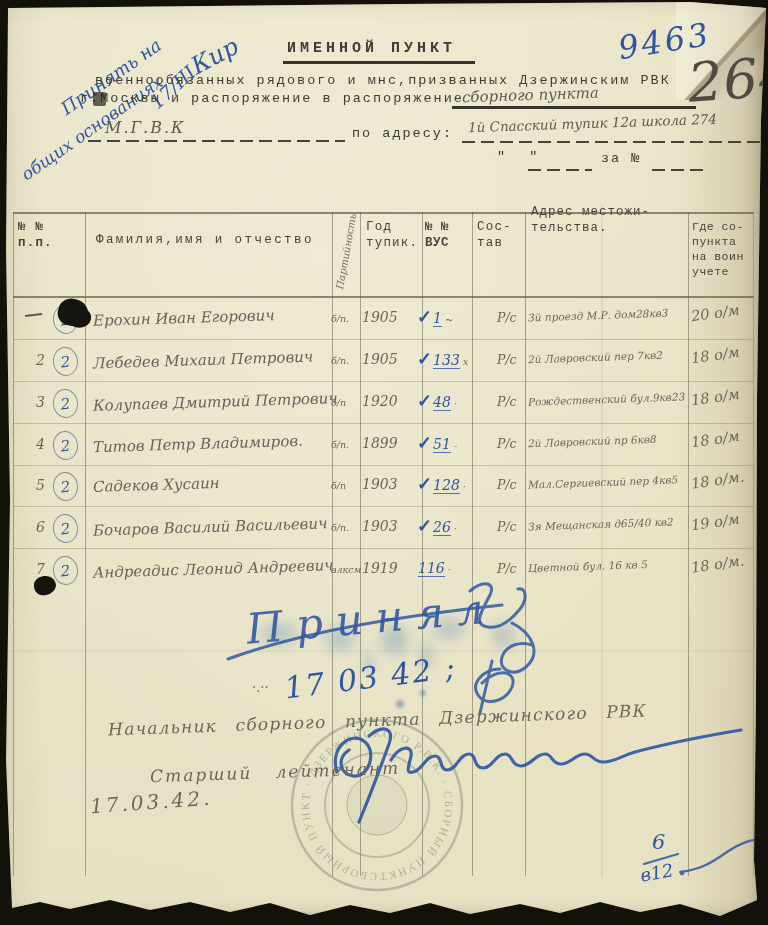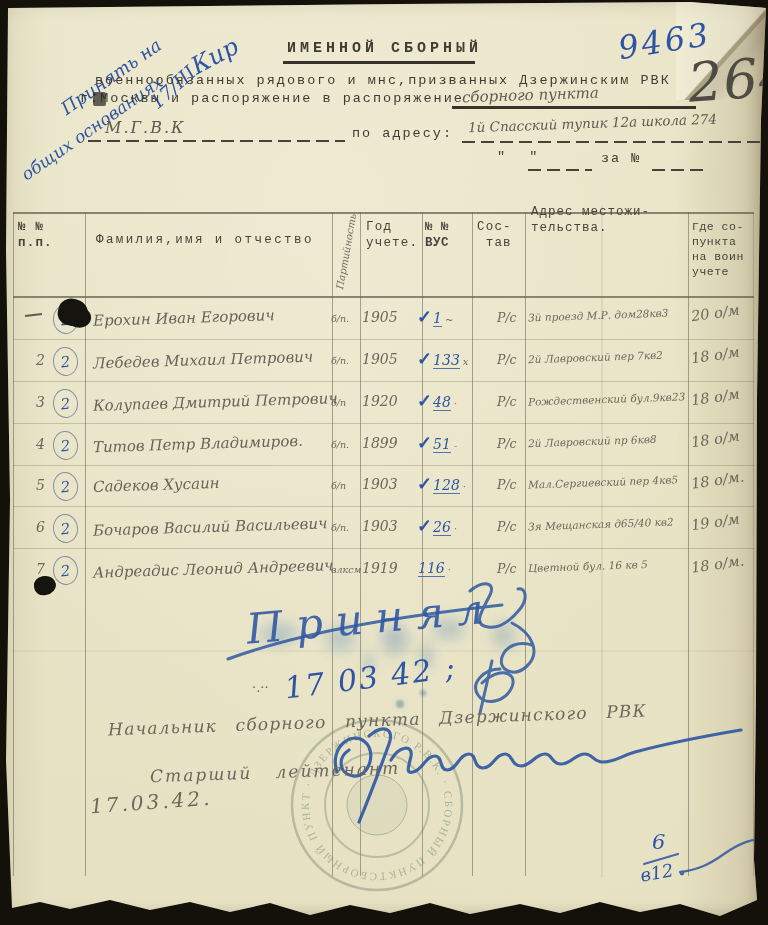--- a/index.html
+++ b/index.html
@@ -80,21 +80,21 @@
   <div class="note-tl">
     <span class="abs" style="left:52px;top:66px;font-size:18px;transform:rotate(-35deg);">Принять на</span>
     <span class="abs" style="left:8px;top:118px;font-size:17px;transform:rotate(-35deg);">общих основаниях</span>
     <span class="abs" style="left:146px;top:76px;font-size:19px;transform:rotate(-42deg);">17/III</span>
     <span class="abs" style="left:190px;top:42px;font-size:24px;transform:rotate(-28deg);">Кир</span>
   </div>
 
   <div class="abs hw ink" style="left:618px;top:22px;font-size:32px;transform:rotate(-9deg);letter-spacing:3px;">9463</div>
   <div class="abs hw" style="left:688px;top:48px;font-size:54px;color:#4e4b43;transform:rotate(-4deg);letter-spacing:1px;">264</div>
 
-  <div class="abs tw" style="left:287px;top:40px;font-size:15px;letter-spacing:4px;font-weight:bold;">ИМЕННОЙ СБОРНЫЙ</div>
+  <div class="abs tw" style="left:287px;top:40px;font-size:15px;letter-spacing:4px;font-weight:bold;">ИМЕННОЙ ПУНКТ</div>
   <div class="solidline" style="left:283px;top:61px;width:192px;"></div>
   <div class="abs tw" style="left:95px;top:73px;font-size:13.5px;letter-spacing:2px;">военнообязанных рядового и мнс,призванных Дзержинским РВК</div>
   <div class="abs tw" style="left:80px;top:91px;font-size:13.5px;letter-spacing:2px;">г.Москвы и распоряжение в распоряжение</div>
   <div class="abs" style="left:93px;top:92px;width:13px;height:14px;background:rgba(38,36,30,.7);border-radius:2px;"></div>
   <div class="abs hw" style="left:462px;top:86px;font-size:15px;transform:rotate(-2deg);color:#5f5b50;">сборного пункта</div>
   <div class="solidline" style="left:452px;top:106px;width:244px;"></div>
 
   <div class="abs hw" style="left:105px;top:118px;font-size:16px;color:#5d594e;letter-spacing:2px;">М.Г.В.К</div>
   <div class="dashline" style="left:88px;top:140px;width:257px;"></div>
   <div class="abs tw" style="left:352px;top:126px;font-size:13.5px;letter-spacing:2px;">по адресу:</div>
@@ -128,27 +128,27 @@
     <div class="th tw" style="left:18px;top:219px;">
       <span>№ №</span>
       <span>п.п.</span>
     </div>
     <div class="th tw" style="left:96px;top:232px;letter-spacing:2.4px;font-weight:normal;">
       <span>Фамилия,имя и отчество</span>
     </div>
     <div class="th-party hw">Партийность</div>
     <div class="th tw" style="left:366px;top:219px;font-weight:normal;">
       <span>Год</span>
-      <span>учете.</span>
+      <span>тупик.</span>
     </div>
     <div class="th tw" style="left:425px;top:219px;letter-spacing:.5px;">
       <span>№ №</span>
       <span>ВУС</span>
     </div>
-    <div class="th tw" style="left:477px;top:219px;font-weight:normal;text-align:right;">
+    <div class="th tw" style="left:477px;top:219px;font-weight:normal;">
       <span>Сос-</span>
       <span>тав</span>
     </div>
     <div class="th tw" style="left:531px;top:204px;font-weight:normal;letter-spacing:1px;">
       <span>Адрес местожи-</span>
       <span>тельства.</span>
     </div>
     <div class="th tw" style="left:692px;top:219px;font-size:11.5px;font-weight:normal;letter-spacing:.5px;line-height:15px;">
       <span>Где со-</span>
       <span>пункта</span>

